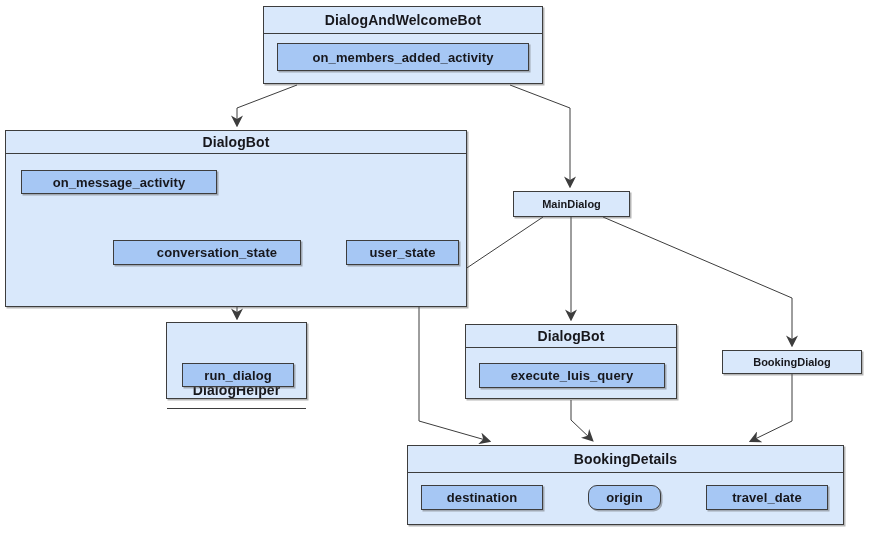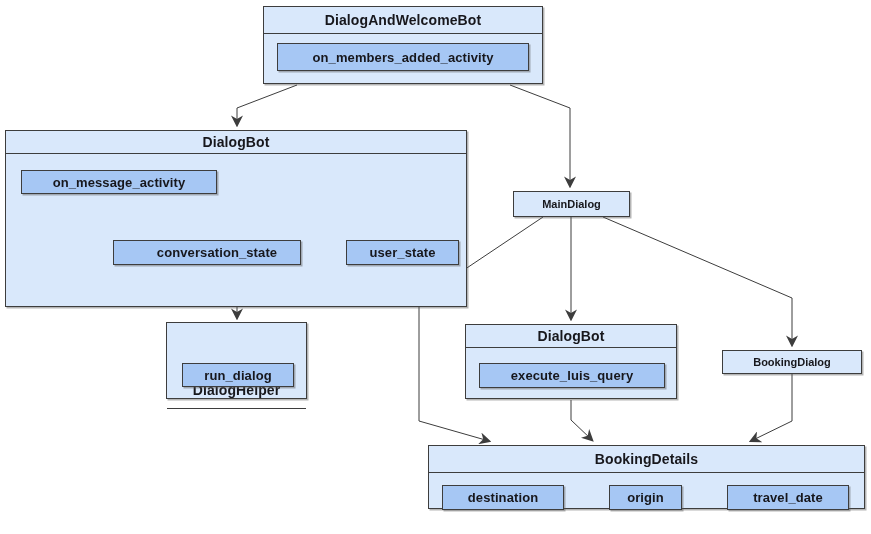--- a/index.html
+++ b/index.html
@@ -84,20 +84,20 @@
 
   <div class="node leaf" style="left:513px;top:191px;width:117px;height:26px;">MainDialog</div>
 
   <div class="node" style="left:465px;top:324px;width:212px;height:75px;">
     <div class="node-header" style="height:23px;">DialogBot</div>
     <div class="method" style="left:13px;top:38px;width:186px;height:25px;">execute_luis_query</div>
   </div>
 
   <div class="node leaf" style="left:722px;top:350px;width:140px;height:24px;">BookingDialog</div>
 
-  <div class="node" style="left:428px;top:445px;width:437px;height:64px;text-align:right;">
+  <div class="node" style="left:407px;top:445px;width:437px;height:80px;text-align:right;">
     <div class="node-header" style="height:27px;">BookingDetails</div>
     <div class="method" style="left:13px;top:39px;width:122px;height:25px;">destination</div>
-    <div class="method" style="left:180px;top:39px;width:73px;height:25px;">origin</div>
+    <div class="method" style="left:180px;top:39px;width:73px;height:25px;border-radius:9px;">origin</div>
     <div class="method" style="left:298px;top:39px;width:122px;height:25px;">travel_date</div>
   </div>
 
 </div>
 
 </body></html>

